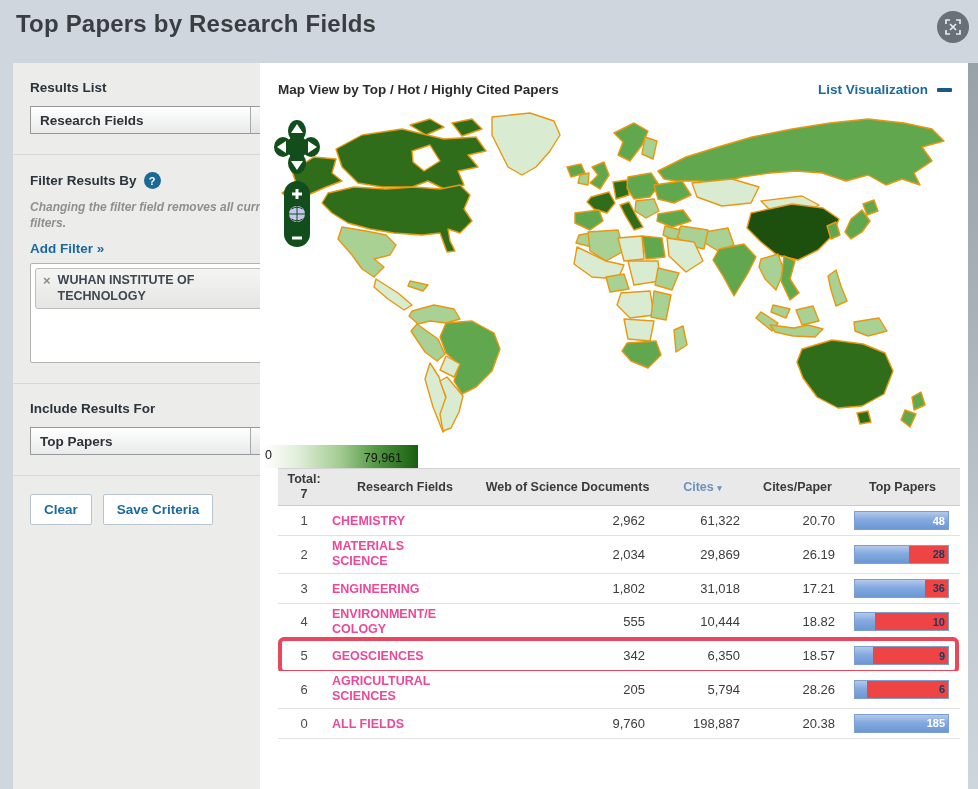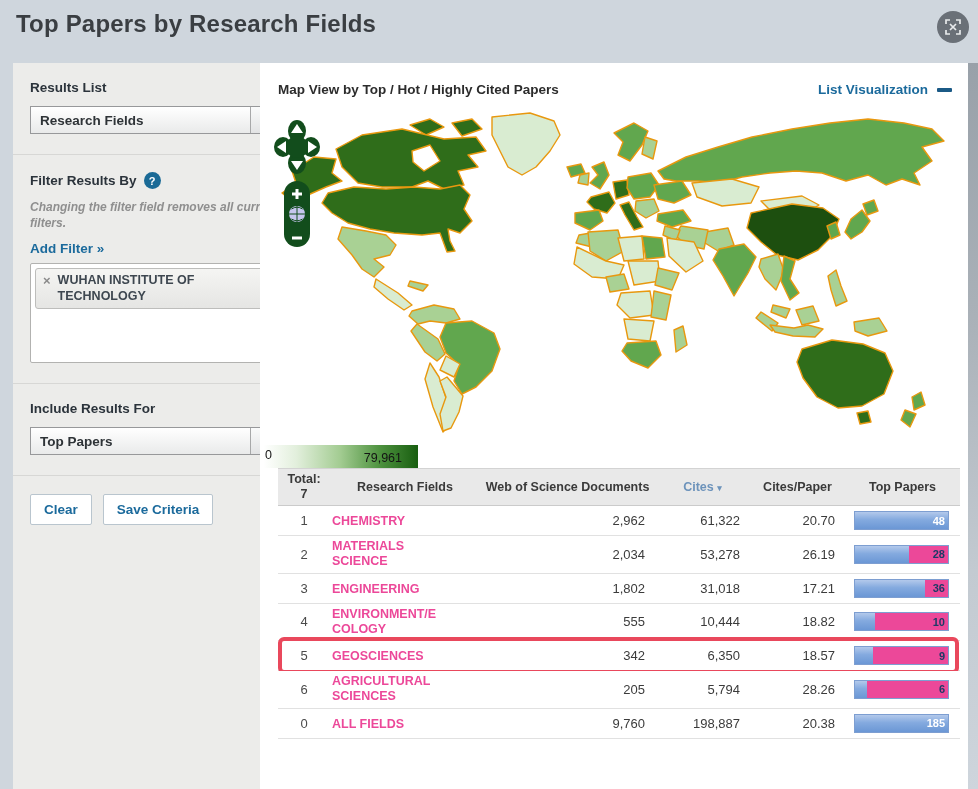--- a/index.html
+++ b/index.html
@@ -61,21 +61,21 @@
   .th { text-align:center; font-size:12.5px; font-weight:bold; color:#3a3a3a; line-height:1.2; cursor:pointer; }
   .th.sorted { color:#6d93bb; }
   .sort-caret { font-size:9px; color:#6d93bb; }
   .trow { border-bottom:1px solid #e1e1e1; min-height:30px; padding:3px 0; position:relative; background:#fff; }
   .c-rank { text-align:center; font-size:13px; color:#4a4a4a; }
   .c-field { padding-left:2px; }
   .field-link { display:inline-block; max-width:110px; font-size:12.5px; font-weight:bold; color:#ec4899;
                 overflow-wrap:anywhere; line-height:1.22; text-decoration:none; cursor:pointer; }
   .c-num { text-align:right; padding-right:10px; font-size:13px; color:#3b3b3b; }
   .c-bar { display:flex; justify-content:flex-end; padding-right:11px; }
-  .bar-track { position:relative; width:95px; height:19px; background:#ec4899; border:1px solid #7d9ed1; }
+  .bar-track { position:relative; width:95px; height:19px; background:#ef4444; border:1px solid #7d9ed1; }
   .bar-fill { position:absolute; left:0; top:0; bottom:0; background:linear-gradient(180deg,#b3c9eb,#84aadf 45%,#6b97d5); }
   .bar-value { position:absolute; right:3px; top:50%; transform:translateY(-50%); font-size:11px; font-weight:bold; color:#1d3a66; }
   .bar-value.on-fill { color:#ffffff; }
   .trow.highlighted::after { content:""; position:absolute; left:0; right:1px; top:-4px; bottom:-4px;
                              border:4px solid #e9485c; border-radius:6px; pointer-events:none; }
 
   .scroll-strip { position:absolute; right:0; top:63px; width:10px; bottom:0;
                   background:linear-gradient(180deg,#99a1a9 0%,#aab1b8 35%,#c3cad1 70%,#ced5dc 100%); cursor:pointer; }
 </style>
 </head>
@@ -304,21 +304,21 @@
         <div class="bar-fill" style="width: 100%;"></div>
         <span class="bar-value on-fill">48</span>
       </div>
     </div>
   </div>
 
   <div class="trow">
     <div class="c-rank">2</div>
     <div class="c-field"><a class="field-link">MATERIALS SCIENCE</a></div>
     <div class="c-num">2,034</div>
-    <div class="c-num">53,278</div>
+    <div class="c-num">29,869</div>
     <div class="c-num">26.19</div>
     <div class="c-bar">
       <div class="bar-track">
         <div class="bar-fill" style="width: 58%;"></div>
         <span class="bar-value">28</span>
       </div>
     </div>
   </div>
 
   <div class="trow">

